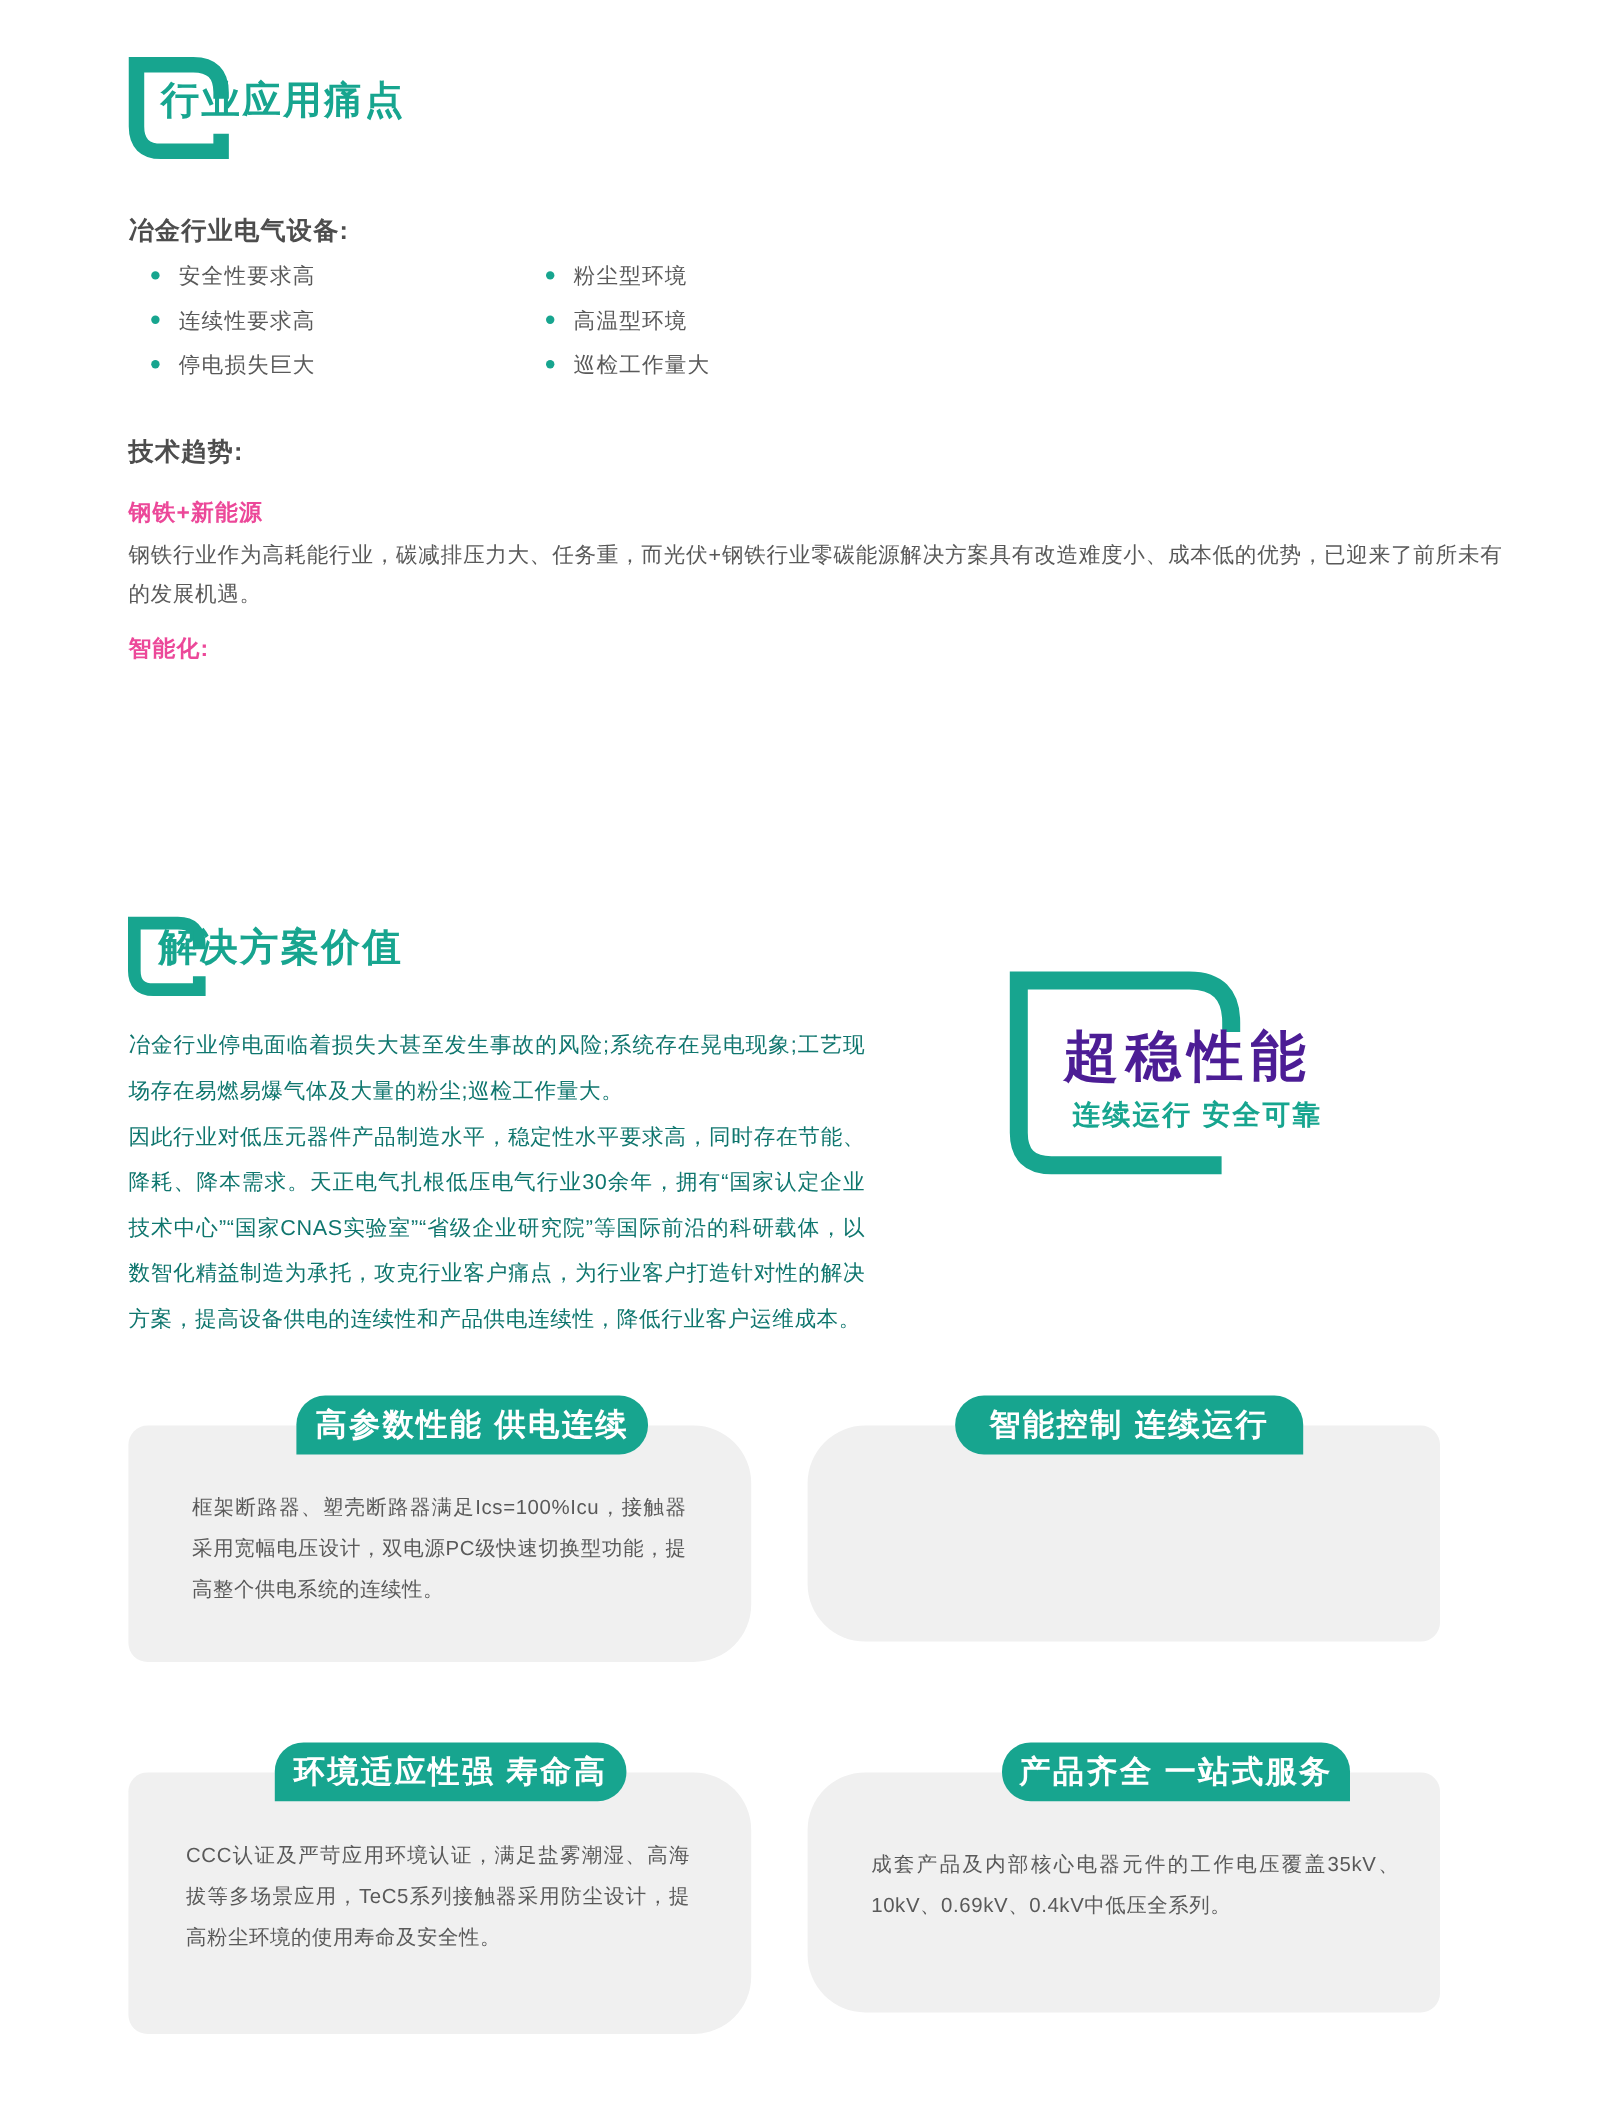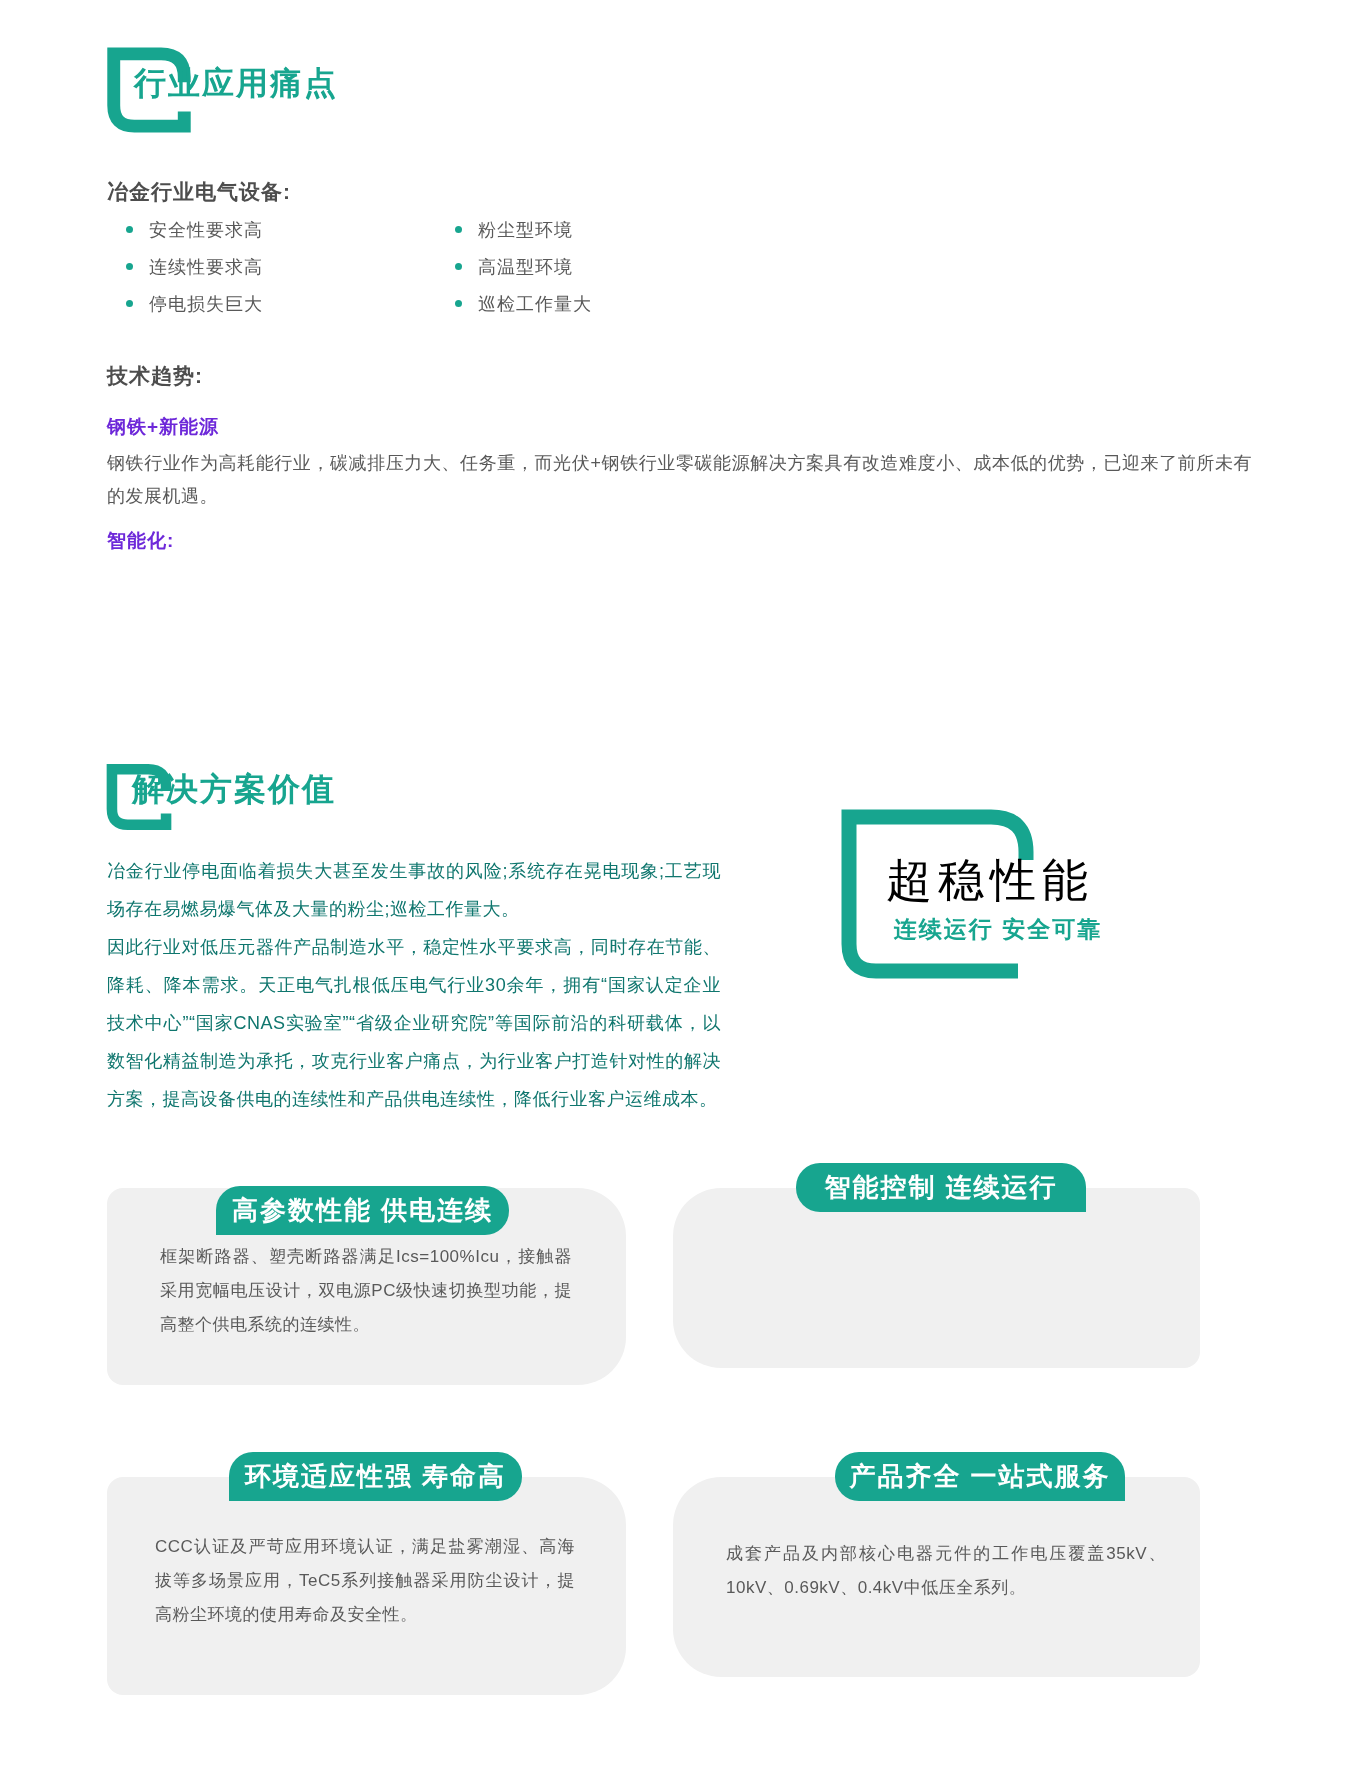--- a/index.html
+++ b/index.html
@@ -58,21 +58,21 @@
     font-size: 21px;
     font-weight: bold;
     color: #4d4d4d;
     letter-spacing: 1px;
     white-space: nowrap;
   }
   .sub-heading2 {
     position: absolute;
     font-size: 19px;
     font-weight: 600;
-    color: #6d28d9;
+    color: #ec4899;
     letter-spacing: 1px;
     white-space: nowrap;
   }
   .para {
     position: absolute;
     font-size: 18px;
     line-height: 33px;
     color: #595959;
     letter-spacing: 0.5px;
     text-align: justify;
@@ -87,22 +87,22 @@
     color: #0f766e;
     letter-spacing: 0.5px;
     text-align: justify;
   }
   .callout { position: absolute; left: 840px; top: 808px; width: 290px; height: 180px; }
   .callout svg { position: absolute; left: 0; top: 0; display: block; }
   .callout-title {
     position: absolute;
     left: 46px; top: 42px;
     font-size: 46px;
-    font-weight: normal;
-    color: #000000;
+    font-weight: bold;
+    color: #4c1d95;
     letter-spacing: 6px;
     white-space: nowrap;
   }
   .callout-subtitle {
     position: absolute;
     left: 44px; top: 106px;
     width: 228px;
     text-align: center;
     font-size: 23px;
     font-weight: bold;
@@ -204,21 +204,21 @@
 
   <div class="callout">
     <svg width="195" height="180" viewBox="0 0 195 180">
       <path d="M 186 52 L 186 44 Q 186 9 151 9 L 9 9 L 9 136 Q 9 163 36 163 L 178 163" fill="none" stroke="#17A58F" stroke-width="15" stroke-linejoin="miter"></path>
     </svg>
     <div class="callout-title">超稳性能</div>
     <div class="callout-subtitle">连续运行 安全可靠</div>
   </div>
 
   <div class="card-body left" style="left:107px; top:1188px; width:519px; height:197px;"></div>
-  <div class="card-banner left" style="left:216px; top:1163px; width:293px;margin-top:23px;">高参数性能 供电连续</div>
+  <div class="card-banner left" style="left:247px; top:1163px; width:293px;">高参数性能 供电连续</div>
   <div class="card-text" style="left:160px; top:1240px; width:412px;">框架断路器、塑壳断路器满足Ics=100%Icu，接触器采用宽幅电压设计，双电源PC级快速切换型功能，提高整个供电系统的连续性。</div>
 
   <div class="card-body right" style="left:673px; top:1188px; width:527px; height:180px;"></div>
   <div class="card-banner right" style="left:796px; top:1163px; width:290px;">智能控制 连续运行</div>
 
   <div class="card-body left" style="left:107px; top:1477px; width:519px; height:218px;"></div>
   <div class="card-banner left" style="left:229px; top:1452px; width:293px;">环境适应性强 寿命高</div>
   <div class="card-text" style="left:155px; top:1530px; width:420px;">CCC认证及严苛应用环境认证，满足盐雾潮湿、高海拔等多场景应用，TeC5系列接触器采用防尘设计，提高粉尘环境的使用寿命及安全性。</div>
 
   <div class="card-body right" style="left:673px; top:1477px; width:527px; height:200px;"></div>

